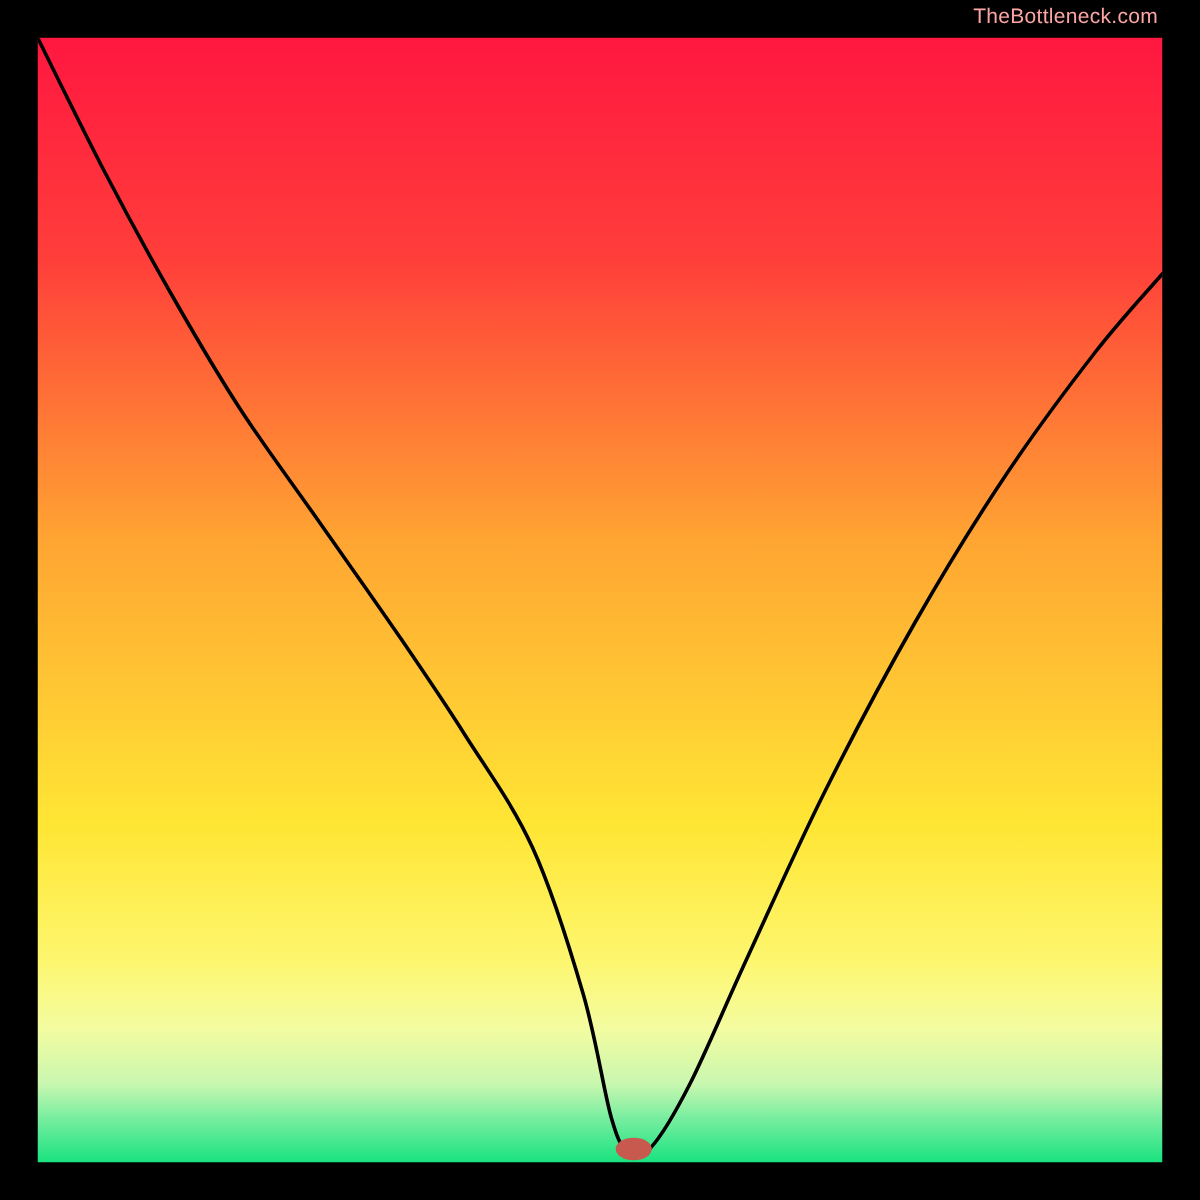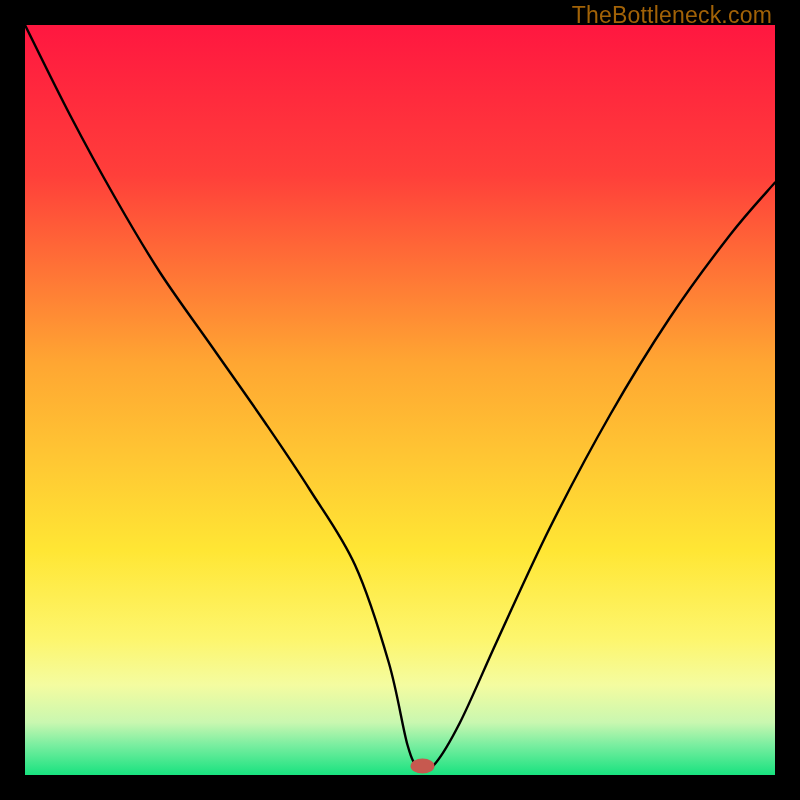--- a/index.html
+++ b/index.html
@@ -23,22 +23,22 @@
     position: absolute;
     left: 0;
     top: 0;
     width: 750px;
     height: 750px;
   }
   .watermark {
     position: absolute;
     top: 2px;
     right: 28px;
-    color: #a16207;
-    font-size: 23px;
+    color: #fca5a5;
+    font-size: 14px;
     font-weight: 500;
     letter-spacing: 0.2px;
   }
   svg { display: block; }
 </style>
 </head>
 <body>
 
 <div class="frame">
   <svg class="plot" viewBox="0 0 100 100" preserveAspectRatio="none">

